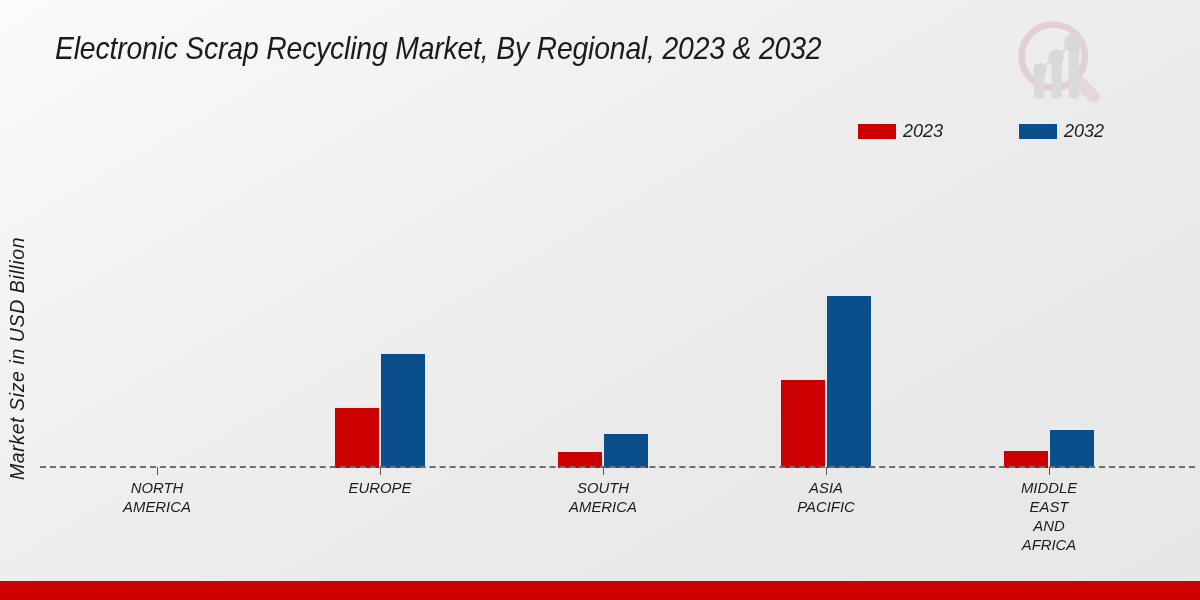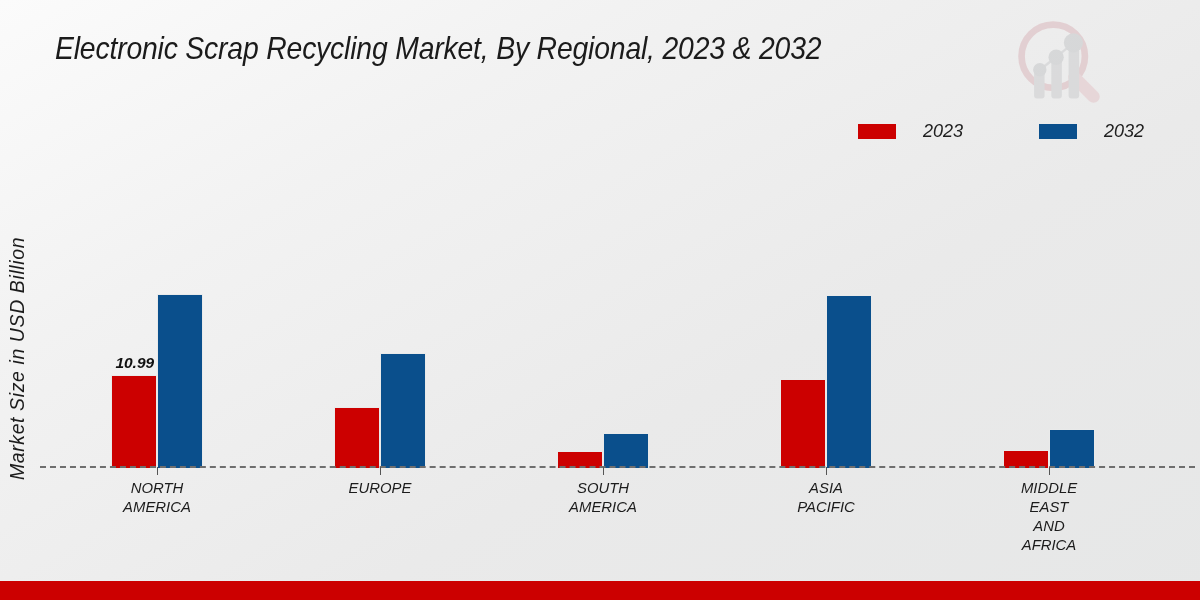--- a/index.html
+++ b/index.html
@@ -55,21 +55,21 @@
     position: absolute;
     left: 838px;
     top: 120px;
     display: flex;
     align-items: center;
     gap: 54px;
   }
   .legend-item {
     display: flex;
     align-items: center;
-    gap: 27px;
+    gap: 7px;
     padding-left: 20px;
   }
   .legend-swatch {
     width: 38px;
     height: 15px;
     display: block;
   }
   .legend-label {
     font-size: 19px;
     color: #1f1f1f;
@@ -214,26 +214,20 @@
       <span class="legend-swatch" style="background:#0a4f8c"></span>
       <span class="legend-label">2032</span>
     </div>
   </div>
 
   <div id="y-axis-title">
     <span>Market Size in USD Billion</span>
   </div>
 
   <div id="plot">
-      <div class="group" style="left: 71px; width: 92px;">
-        <div class="bar bar-red" style="height: 93px; background: rgb(204, 0, 0);">
-          <span class="bar-value">10.99</span>
-        </div>
-        <div class="bar bar-blue" style="height: 174px; background: rgb(10, 79, 140);"></div>
-      </div>
       <div class="group" style="left: 294px; width: 92px;">
         <div class="bar bar-red" style="height: 61px; background: rgb(204, 0, 0);"></div>
         <div class="bar bar-blue" style="height: 115px; background: rgb(10, 79, 140);"></div>
       </div>
       <div class="group" style="left: 517px; width: 92px;">
         <div class="bar bar-red" style="height: 17px; background: rgb(204, 0, 0);"></div>
         <div class="bar bar-blue" style="height: 35px; background: rgb(10, 79, 140);"></div>
       </div>
       <div class="group" style="left: 740px; width: 92px;">
         <div class="bar bar-red" style="height: 89px; background: rgb(204, 0, 0);"></div>

